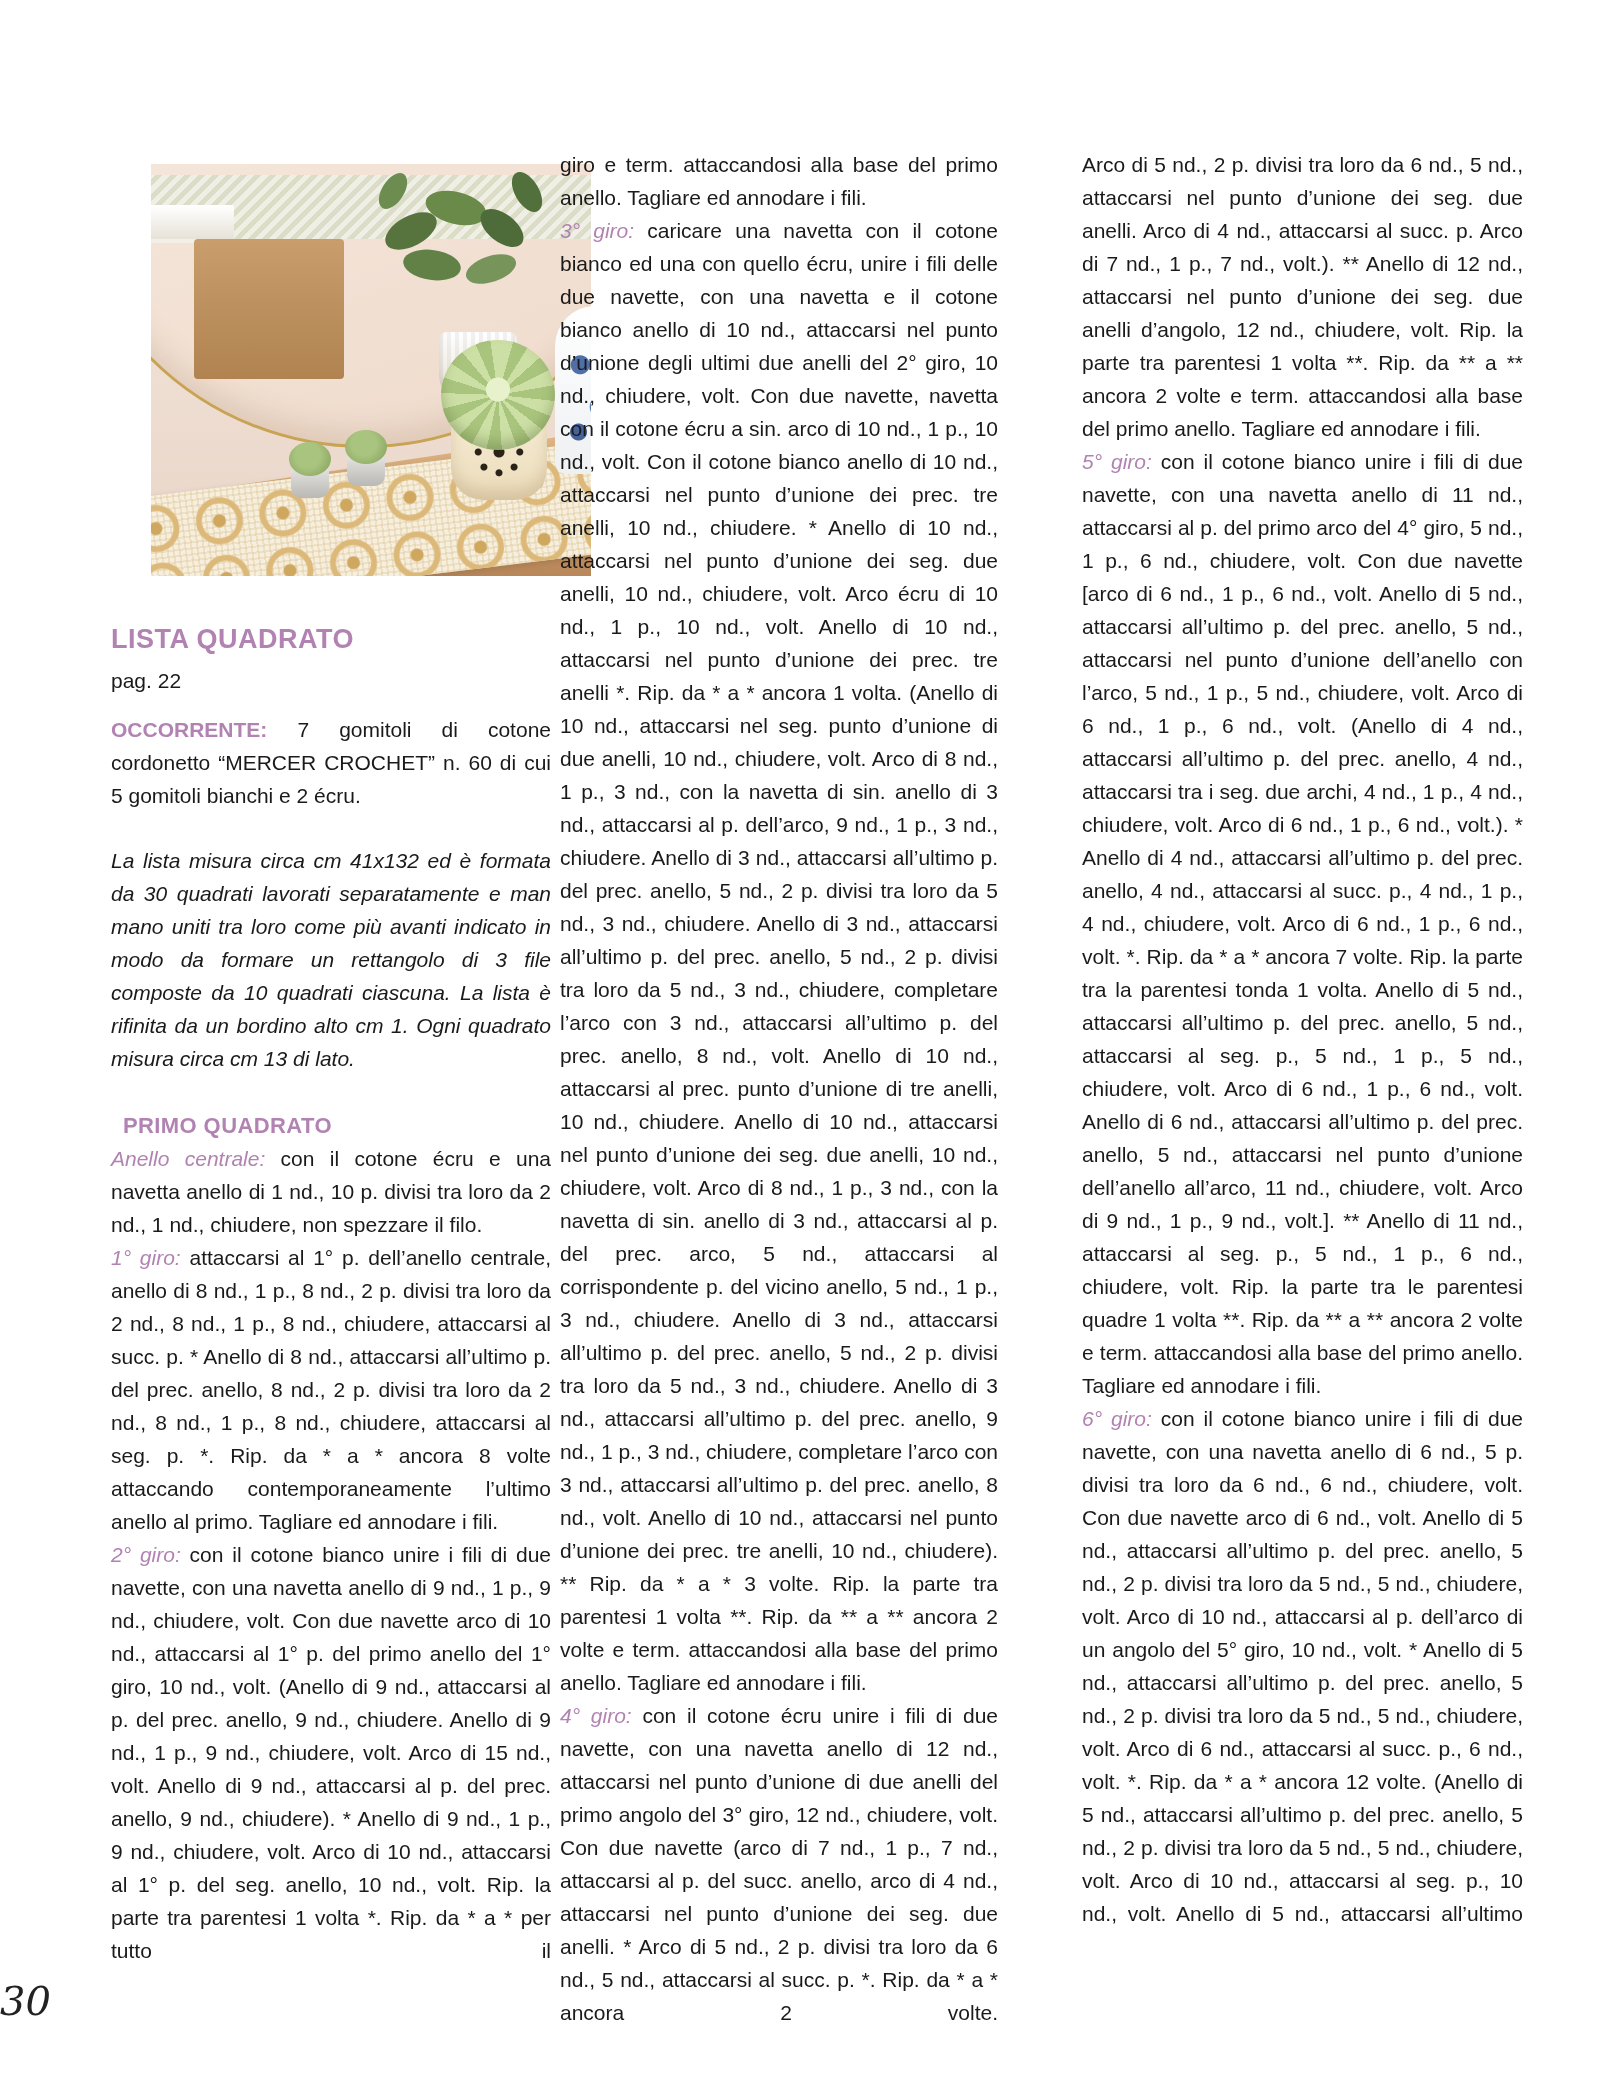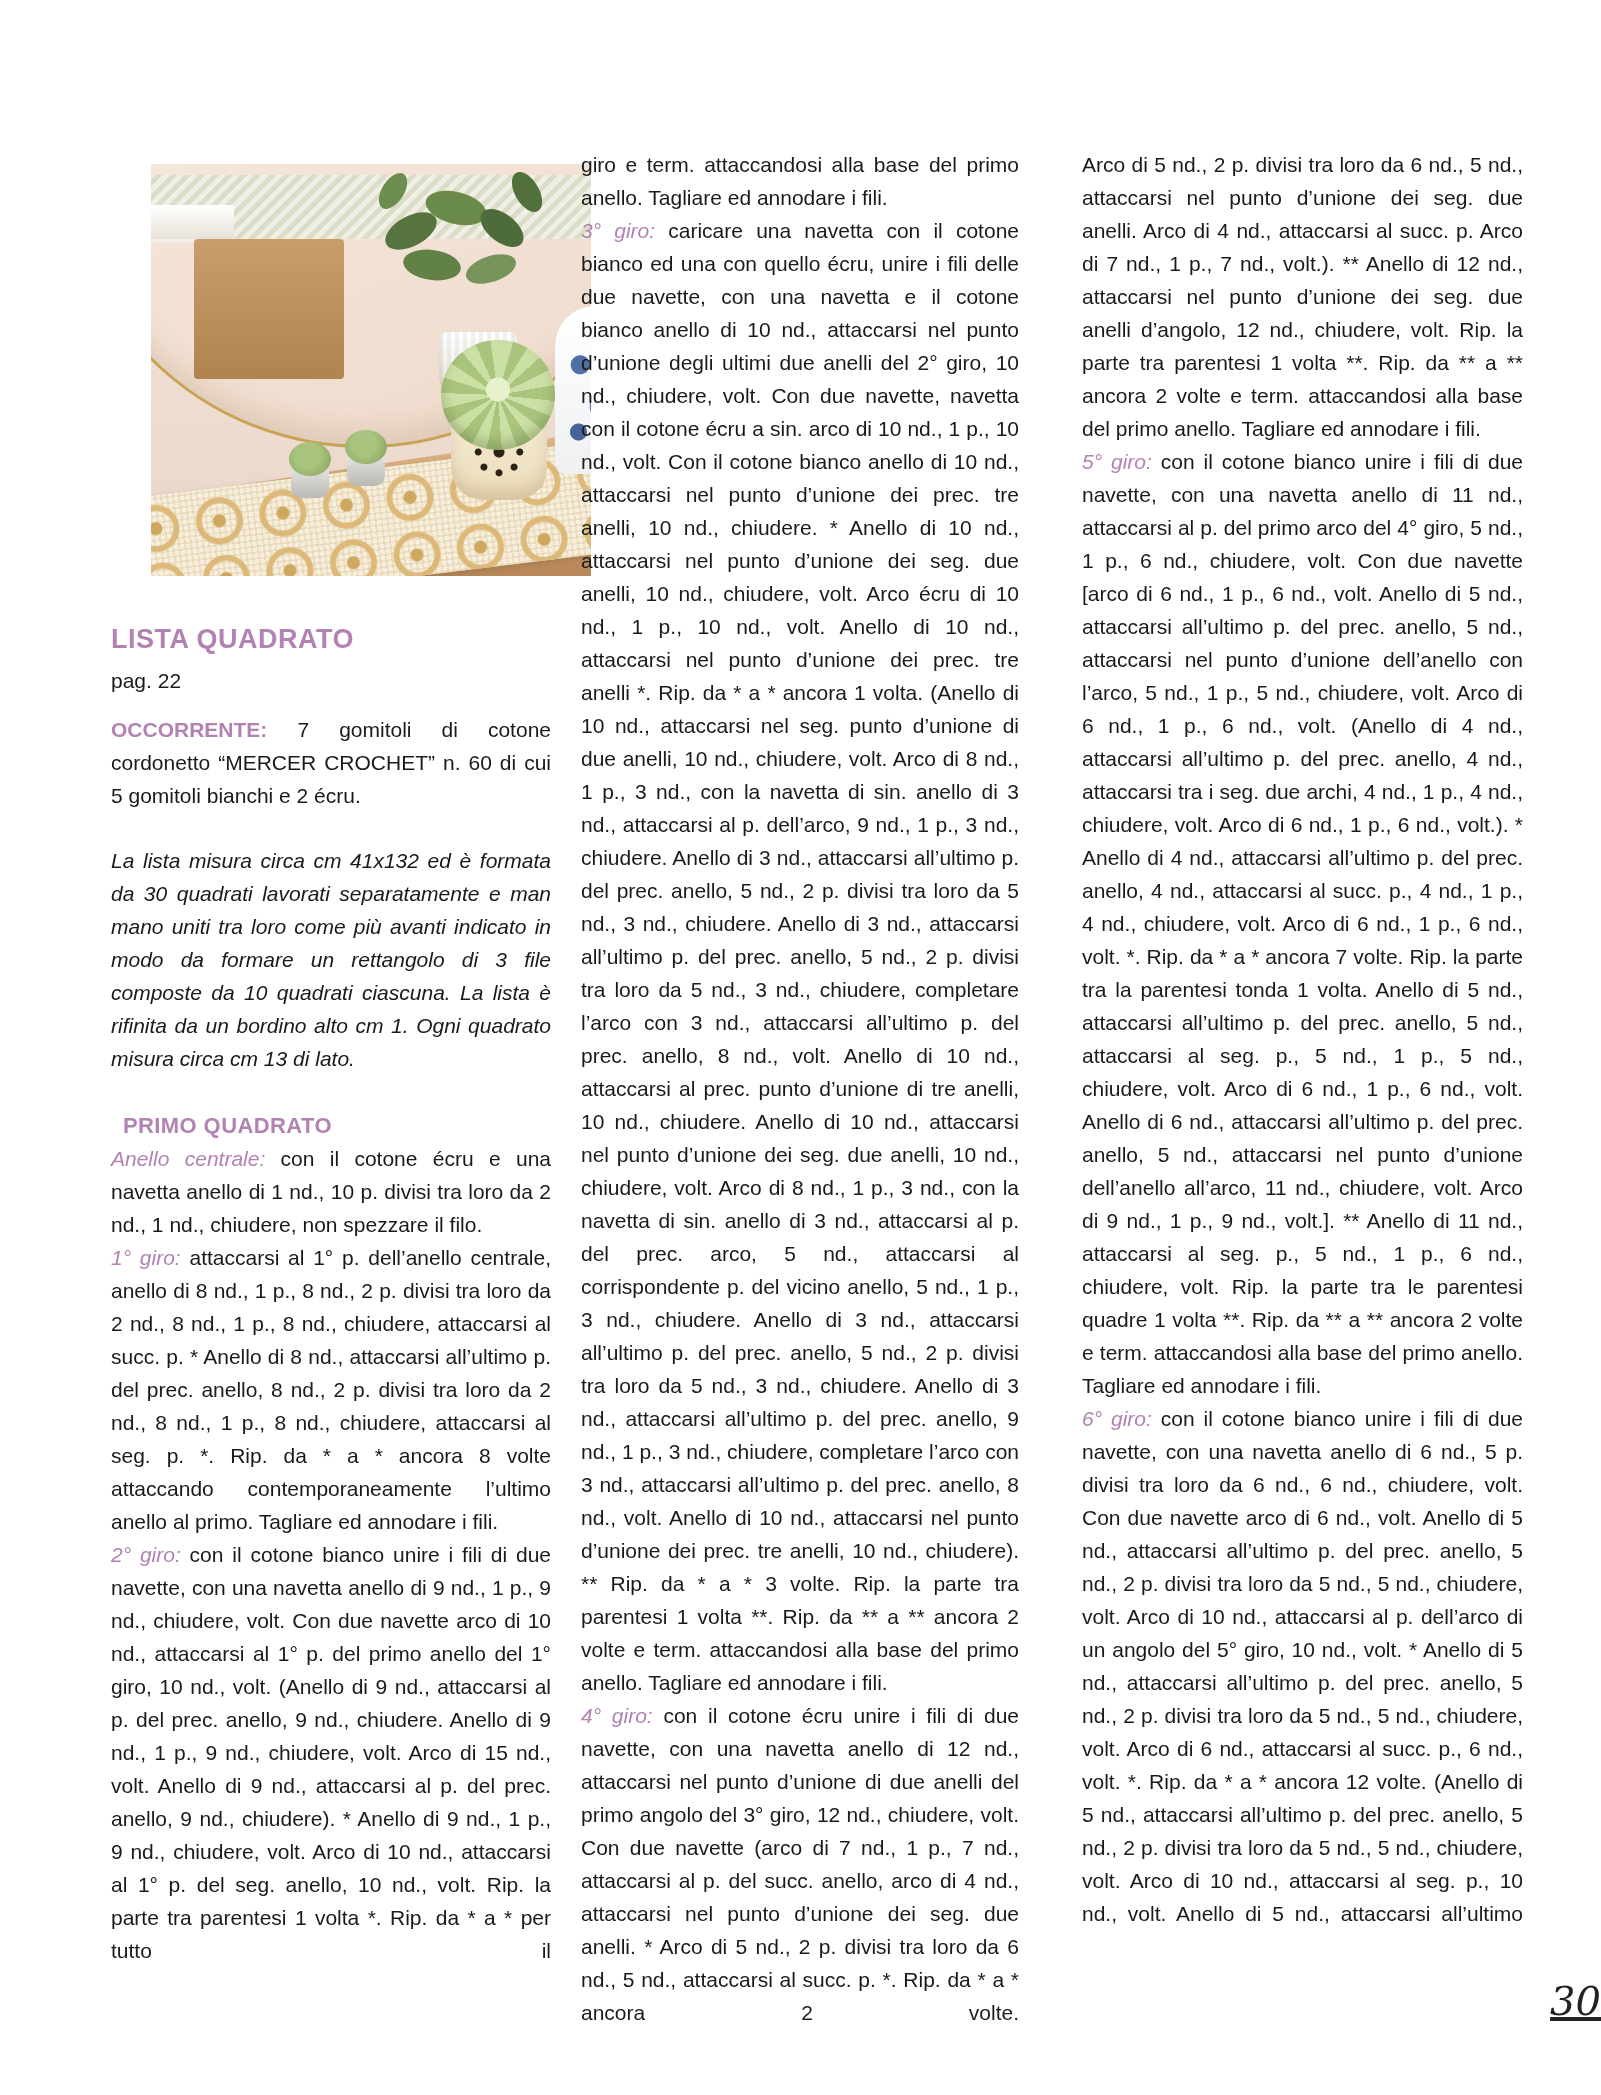--- a/index.html
+++ b/index.html
@@ -3,41 +3,41 @@
 <meta charset="utf-8">
 <style>
   html,body{margin:0;padding:0;}
   body{
     width:1601px;height:2095px;position:relative;background:#ffffff;
     font-family:"Liberation Sans", sans-serif;color:#1a1a1a;
     -webkit-hyphens:auto;hyphens:auto;
   }
   .col{position:absolute;top:148px;}
   .col-left{left:111px;width:440px;}
-  .col-mid{left:581px;width:438px;}
+  .col-mid{left:560px;width:438px;}
   .col-right{left:1076px;width:441px;margin-left:6px;}
   p{margin:0;font-size:21px;line-height:33px;text-align:justify;}
   p.cont{text-align-last:justify;}
   .step-label{color:var(--accent,#b182b2);font-style:italic;}
   .bold-label{color:var(--accent,#b182b2);font-weight:bold;}
   .italic{font-style:italic;}
   h2.pattern-title{
     font-size:27px;line-height:30px;font-weight:bold;color:var(--accent,#b182b2);
     margin:48px 0 10px 0;letter-spacing:.5px;
   }
   .page-ref{font-size:21px;line-height:33px;}
   .materials{margin-top:16px;}
   .intro{margin-top:32px;}
   h3.section-title{
     font-size:22px;line-height:33px;font-weight:bold;color:var(--accent,#b182b2);
     margin:34px 0 0 12px;letter-spacing:.4px;
   }
   .folio{
-    position:absolute;top:1978px;left:0;width:100%;text-align:right;
-    font-family:"DejaVu Serif", serif;font-style:italic;font-size:40px;color:#222;text-decoration:underline;
+    position:absolute;top:1978px;left:0;width:100%;text-align:left;
+    font-family:"DejaVu Serif", serif;font-style:italic;font-size:40px;color:#222;
   }
   
   .photo{
     position:relative;width:440px;height:412px;overflow:hidden;
     background:linear-gradient(180deg,#f2ece0 0%,#f0e1d6 28%,#eeddd1 55%,#e9d5c8 100%);
   }
   .wallpaper{
     position:absolute;top:0;left:0;width:100%;height:80px;
     background:
       repeating-linear-gradient(135deg, rgba(255,255,255,.55) 0 6px, rgba(0,0,0,0) 6px 12px),

